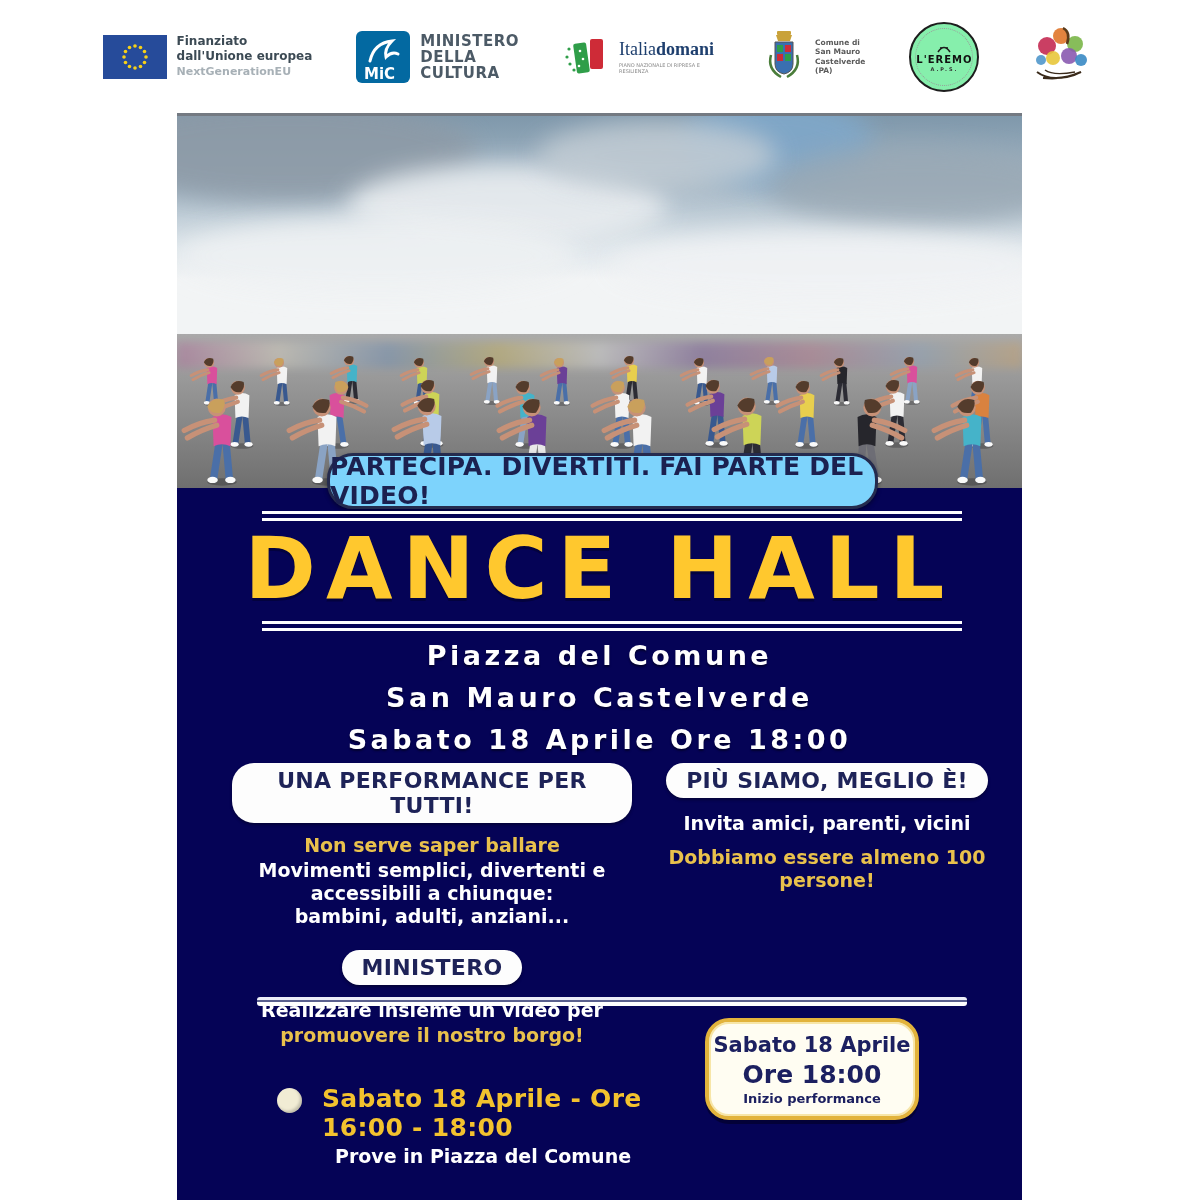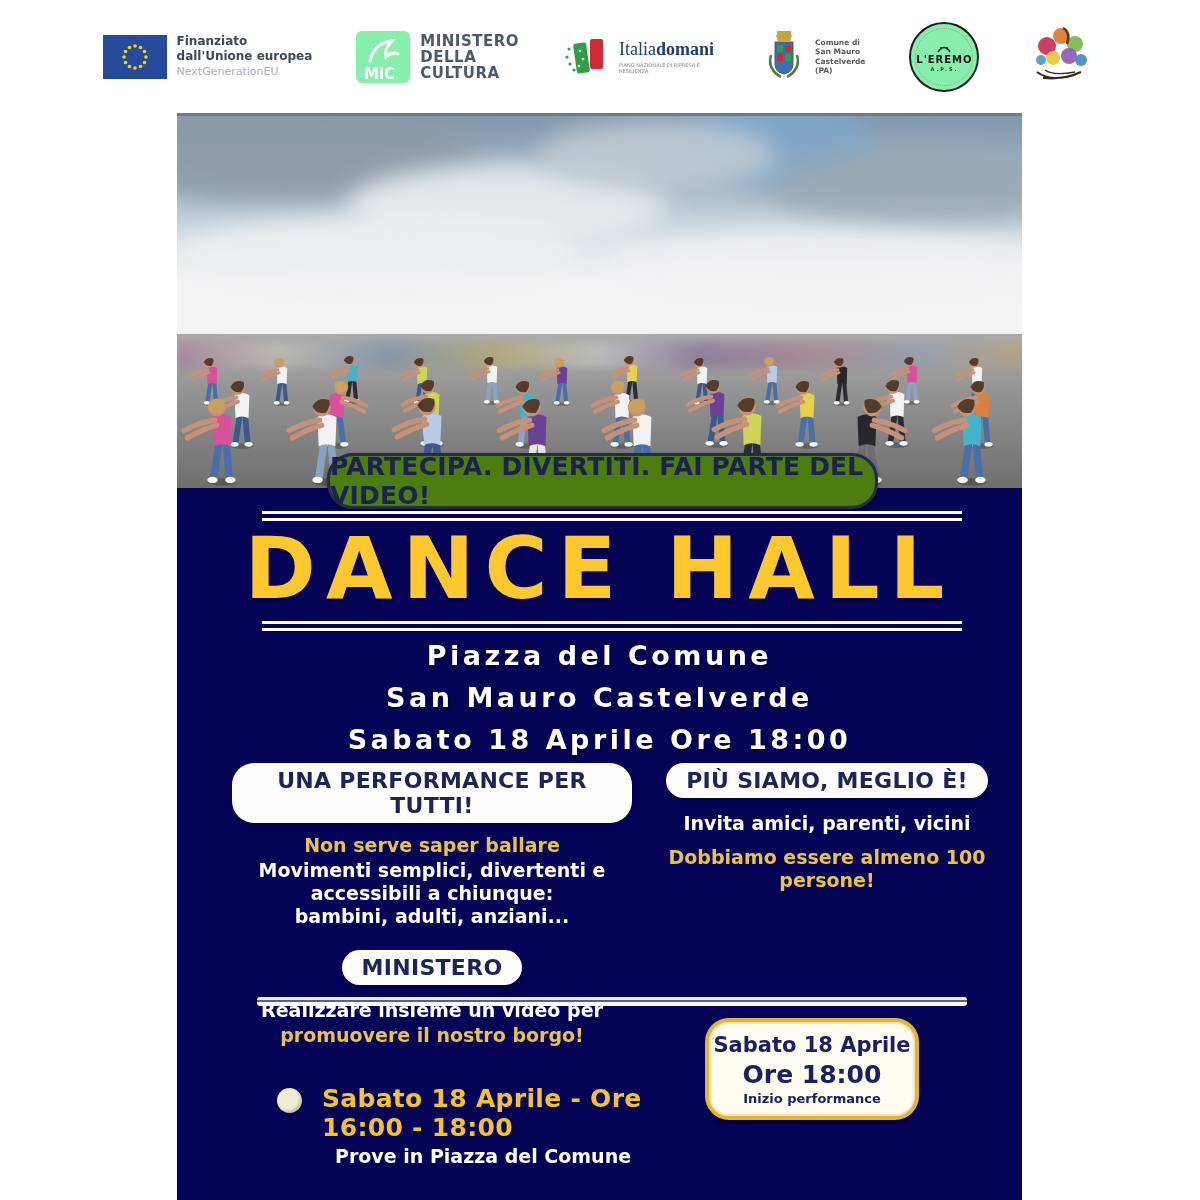--- a/index.html
+++ b/index.html
@@ -5,40 +5,40 @@
   html,body{margin:0;padding:0;}
   body{width:1200px;height:1200px;background:#ffffff;overflow:hidden;
        font-family:"DejaVu Sans","Liberation Sans",sans-serif;}
   .page{position:relative;width:1200px;height:1200px;background:#fff;}
 
   
   .logo-band{position:absolute;left:0;top:0;width:1200px;height:113px;
              display:flex;align-items:center;justify-content:center;gap:44px;background:#fff;}
   .logo-item{display:flex;align-items:center;gap:10px;}
   .eu-text div{font-size:12px;font-weight:700;color:#3c4a54;line-height:15px;}
-  .eu-text .eu-l3{color:#a7b0b6;font-weight:400;font-size:11px;}
-  .mic-square{width:54px;height:52px;background:#86efac;border-radius:6px;position:relative;flex:0 0 auto;}
+  .eu-text .eu-l3{color:#a7b0b6;font-weight:700;font-size:11px;}
+  .mic-square{width:54px;height:52px;background:#0369a1;border-radius:6px;position:relative;flex:0 0 auto;}
   .mic-square svg{position:absolute;left:0;top:0;}
   .mic-text div{font-size:15px;font-weight:800;color:#4c5a66;line-height:16px;letter-spacing:.5px;}
   .itd-text .itd-name{font-family:"Liberation Serif","DejaVu Serif",serif;font-size:18px;color:#1e3f6e;}
   .itd-text .itd-name b{font-weight:800;}
   .itd-sub{font-size:5px;color:#8a8a8a;width:100px;line-height:6px;margin-top:2px;text-transform:uppercase;}
   .comune-text div{font-size:7.5px;font-weight:700;color:#5a5a5a;line-height:9.5px;}
   .eremo-circle{width:66px;height:66px;border:2.5px solid #1d1d1d;border-radius:50%;background:#86efac;
                 display:flex;flex-direction:column;align-items:center;justify-content:center;position:relative;}
   .eremo-inner-ring{position:absolute;inset:4px;border:1px dotted #9a9a9a;border-radius:50%;}
   .eremo-name{font-size:10px;font-weight:800;color:#111;letter-spacing:1px;}
   .eremo-sub{font-size:5px;font-weight:700;color:#333;letter-spacing:2px;margin-top:1px;}
 
   
   .poster{position:absolute;left:177px;top:113px;width:845px;height:1087px;background:#050356;}
 
   .photo{position:absolute;left:0;top:0;width:845px;height:372px;overflow:hidden;border-top:3px solid #747a82;}
 
-  .banner{position:absolute;top:340px;left:150px;width:545px;height:50px;background:#4d7c0f;
+  .banner{position:absolute;top:340px;left:150px;width:545px;height:50px;background:#7dd3fc;
           border:3px solid #252b4e;border-radius:26px;display:flex;align-items:center;justify-content:center;
           font-weight:800;font-size:25px;color:#1b2150;letter-spacing:.2px;box-shadow:0 2px 4px rgba(0,0,0,.4);}
 
   .rule{position:absolute;left:85px;width:700px;height:10px;
         background:linear-gradient(to bottom,#ffffff 0 3px,transparent 3px 7px,#ffffff 7px 10px);}
   .rule-a{top:398px;}
   .rule-b{top:508px;}
 
   .title{position:absolute;top:412px;left:0;width:845px;margin:0;text-align:center;
          font-size:86px;line-height:1;font-weight:800;color:#ffc82e;letter-spacing:10px;

